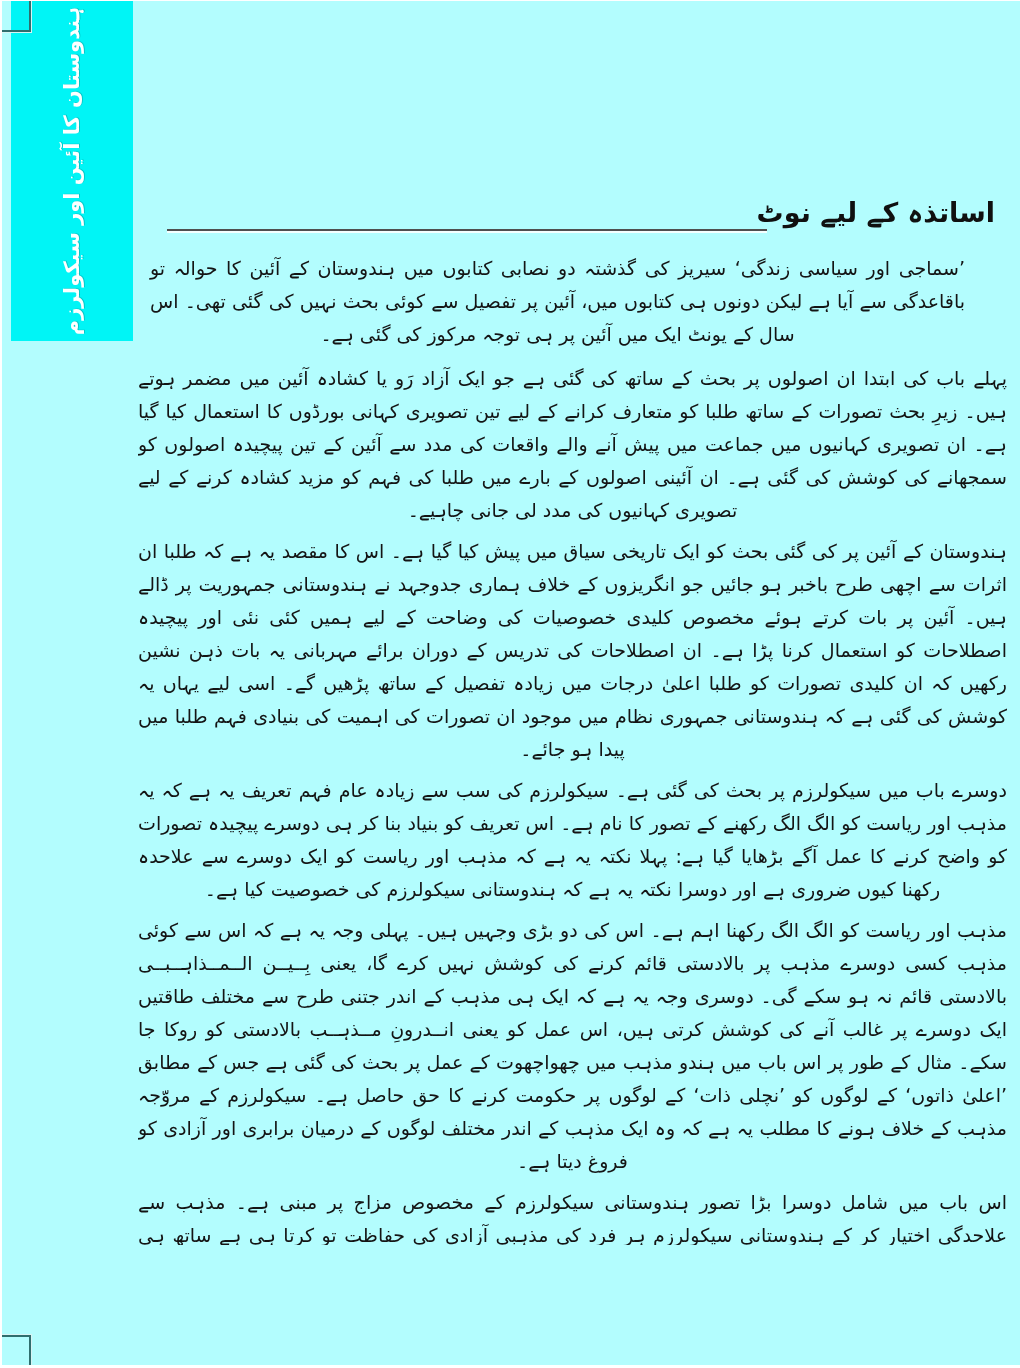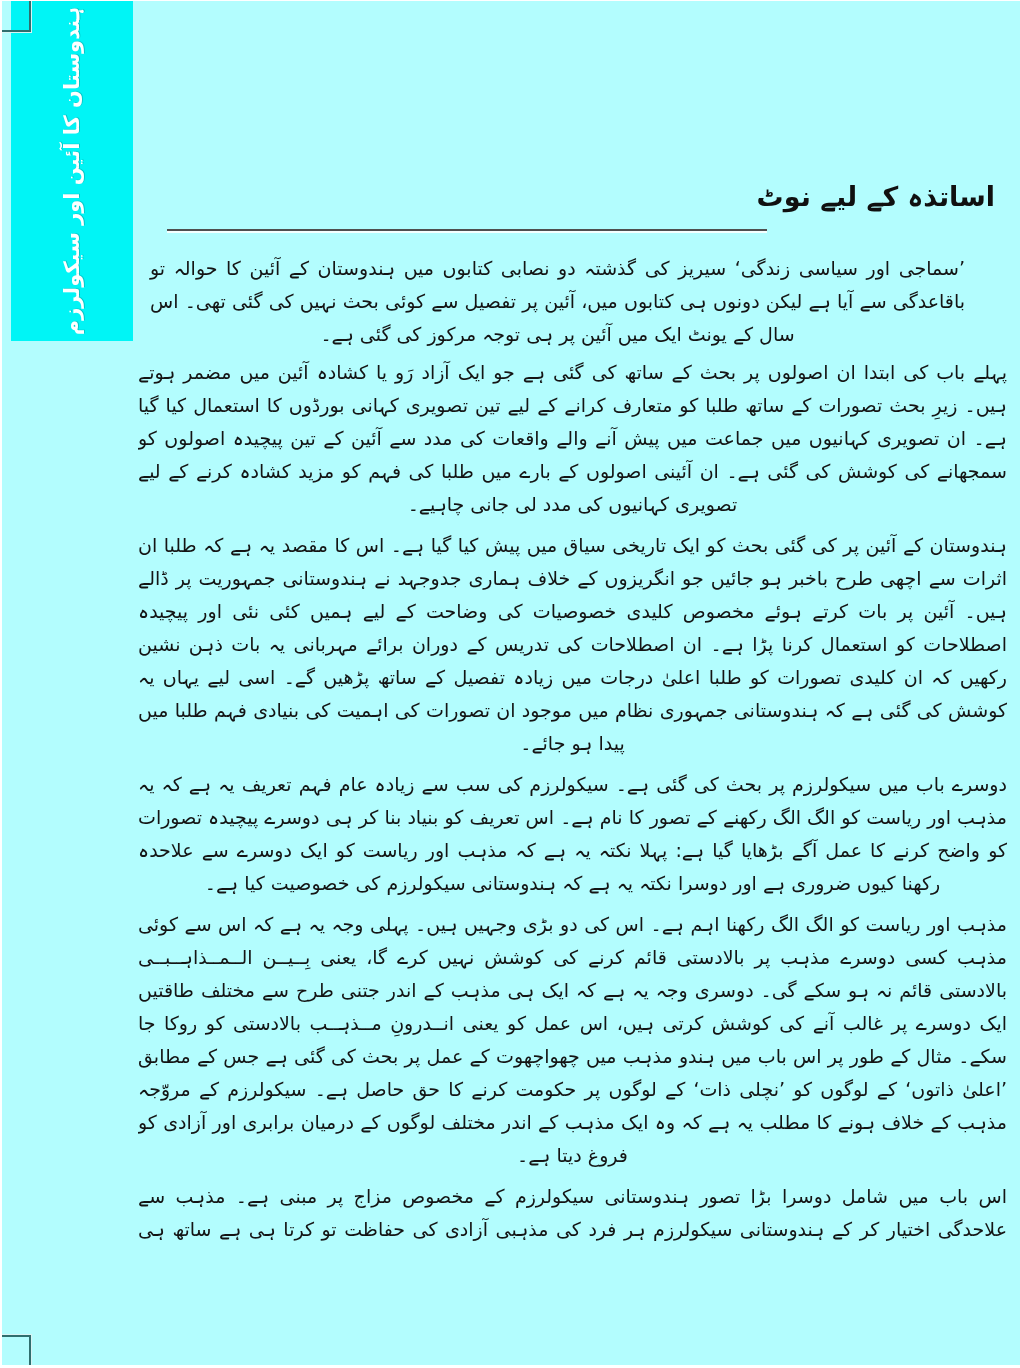--- a/index.html
+++ b/index.html
@@ -62,21 +62,21 @@
   .crop-mark.bottom-left {
     left: -2px; bottom: -3px;
     height: 31px;
     border-right: 2px solid #2f6e6e;
     border-top: 2px solid #2f6e6e;
     box-shadow: 1px -1px 0 #d8f4f4;
   }
   
   .note-heading {
     position: absolute;
-    top: 180px;
+    top: 196px;
     right: 25px;
     direction: rtl;
     font-size: 27px;
     font-weight: bold;
     color: #101010;
     white-space: nowrap;
   }
   .heading-rule {
     position: absolute;
     top: 228px;
@@ -100,21 +100,21 @@
     margin: 0 0 8px 0;
     font-size: 19px;
     line-height: 33px;
     color: #141414;
     text-align: justify;
     text-align-last: center;
   }
   .content p.intro {
     margin-right: 42px;
     margin-left: 12px;
-    margin-bottom: 5px;
+    margin-bottom: 11px;
   }
 </style>
 </head>
 <body>
 
 <div class="canvas">
   <div class="paper">
 
     <div class="chapter-strip">
       <div class="chapter-strip-inner">

